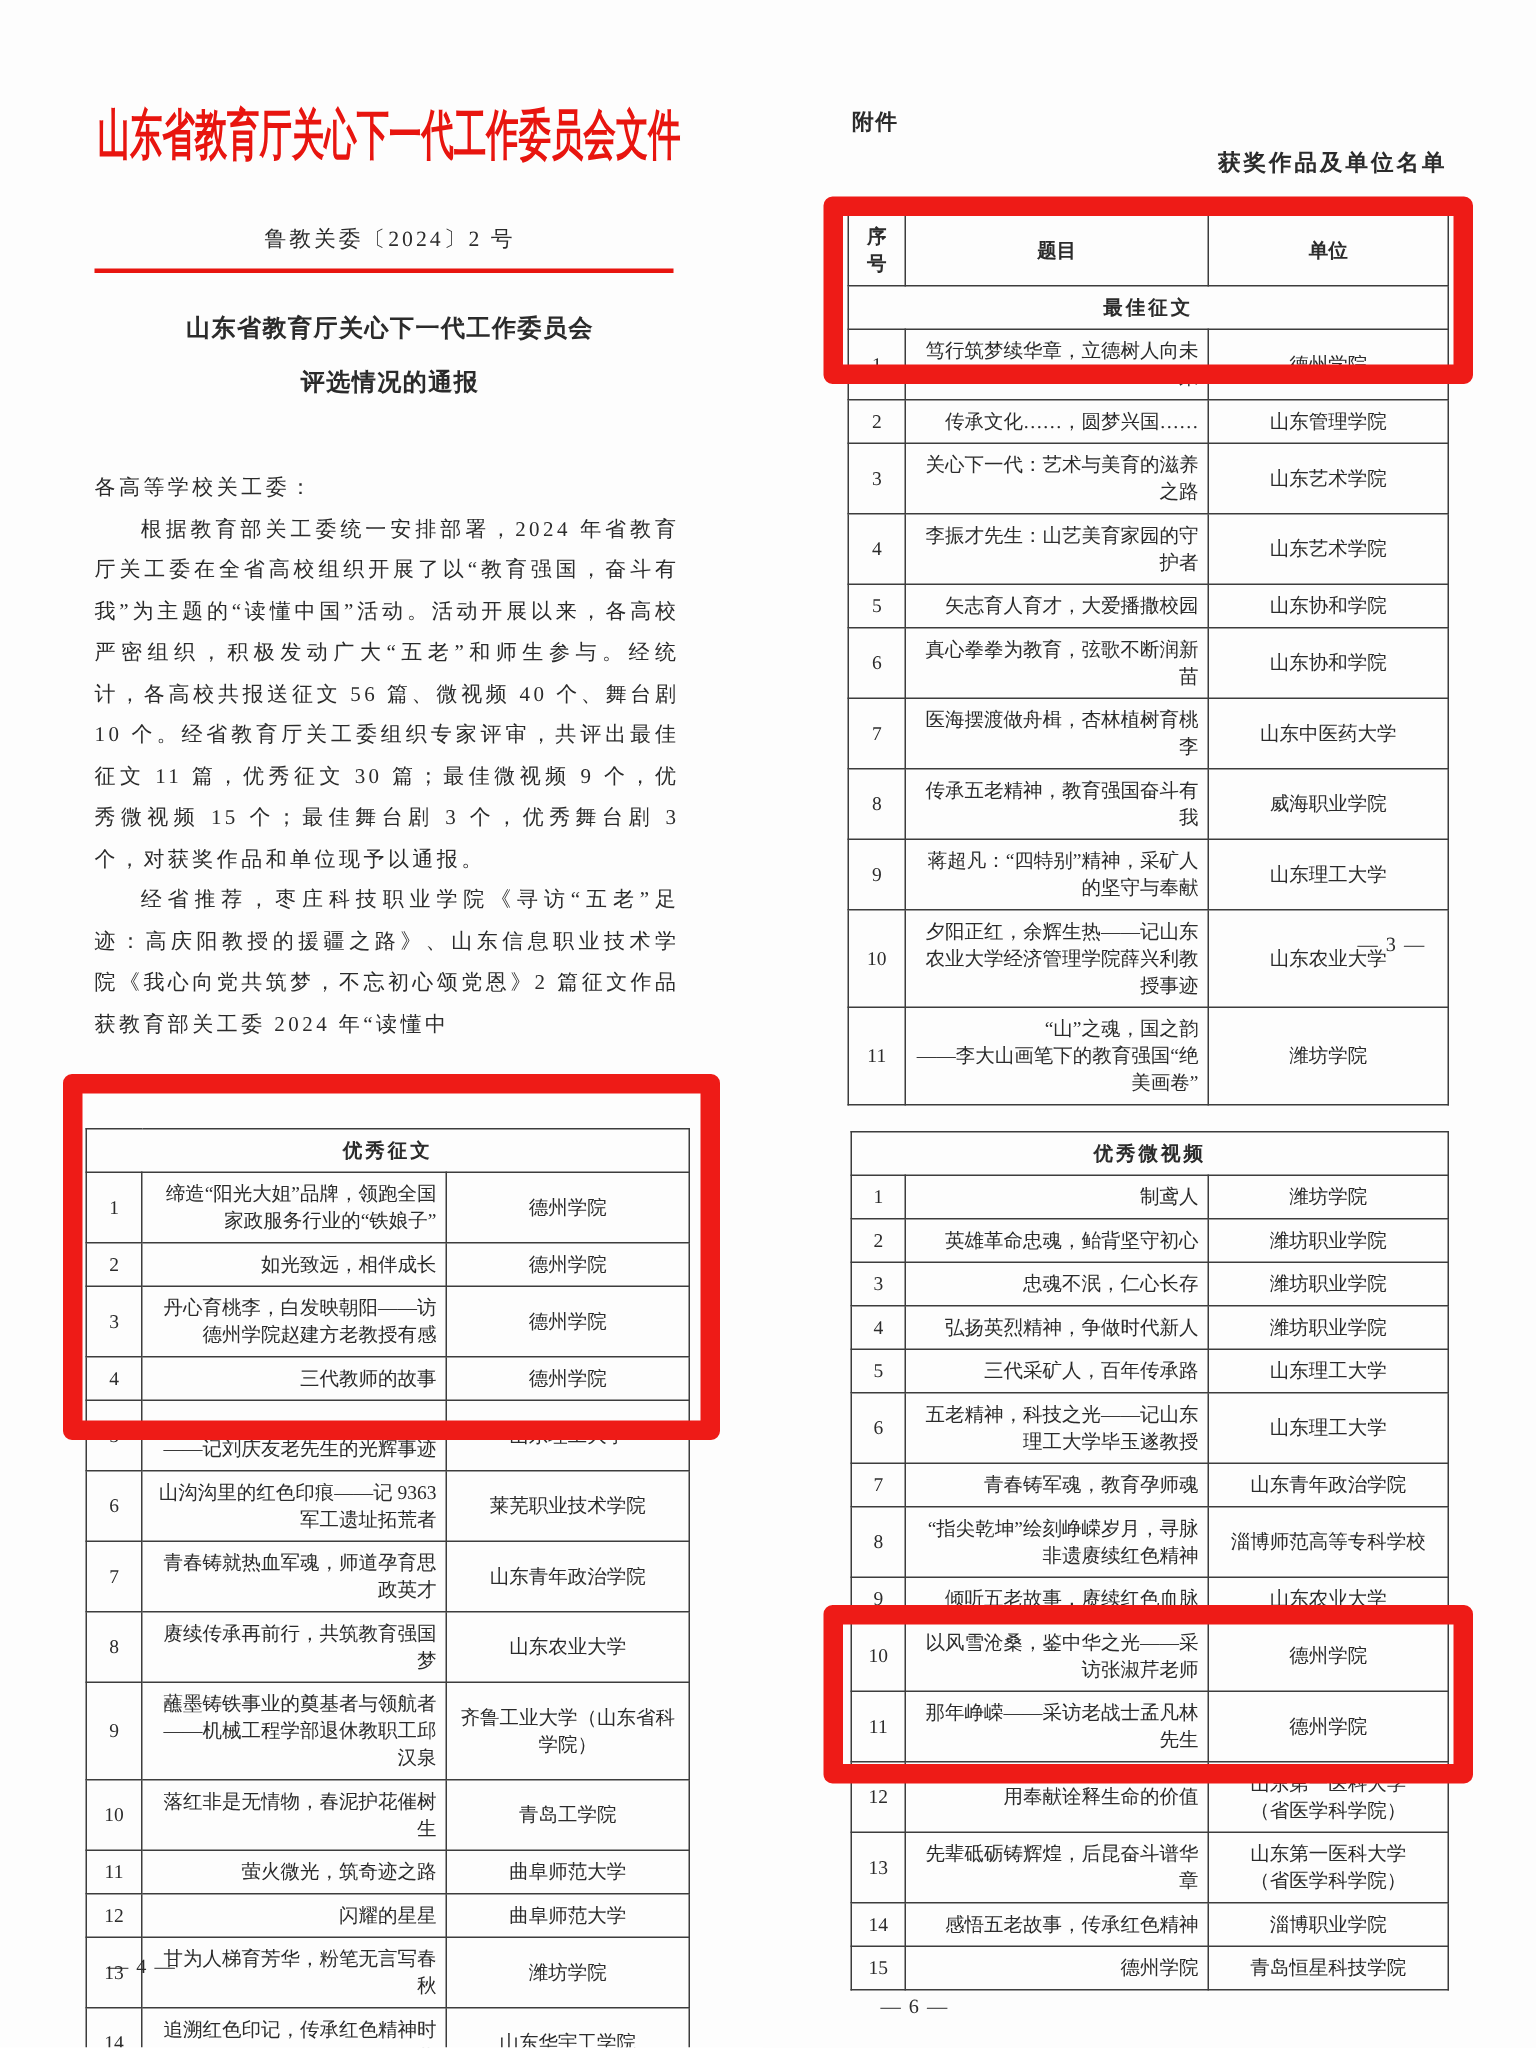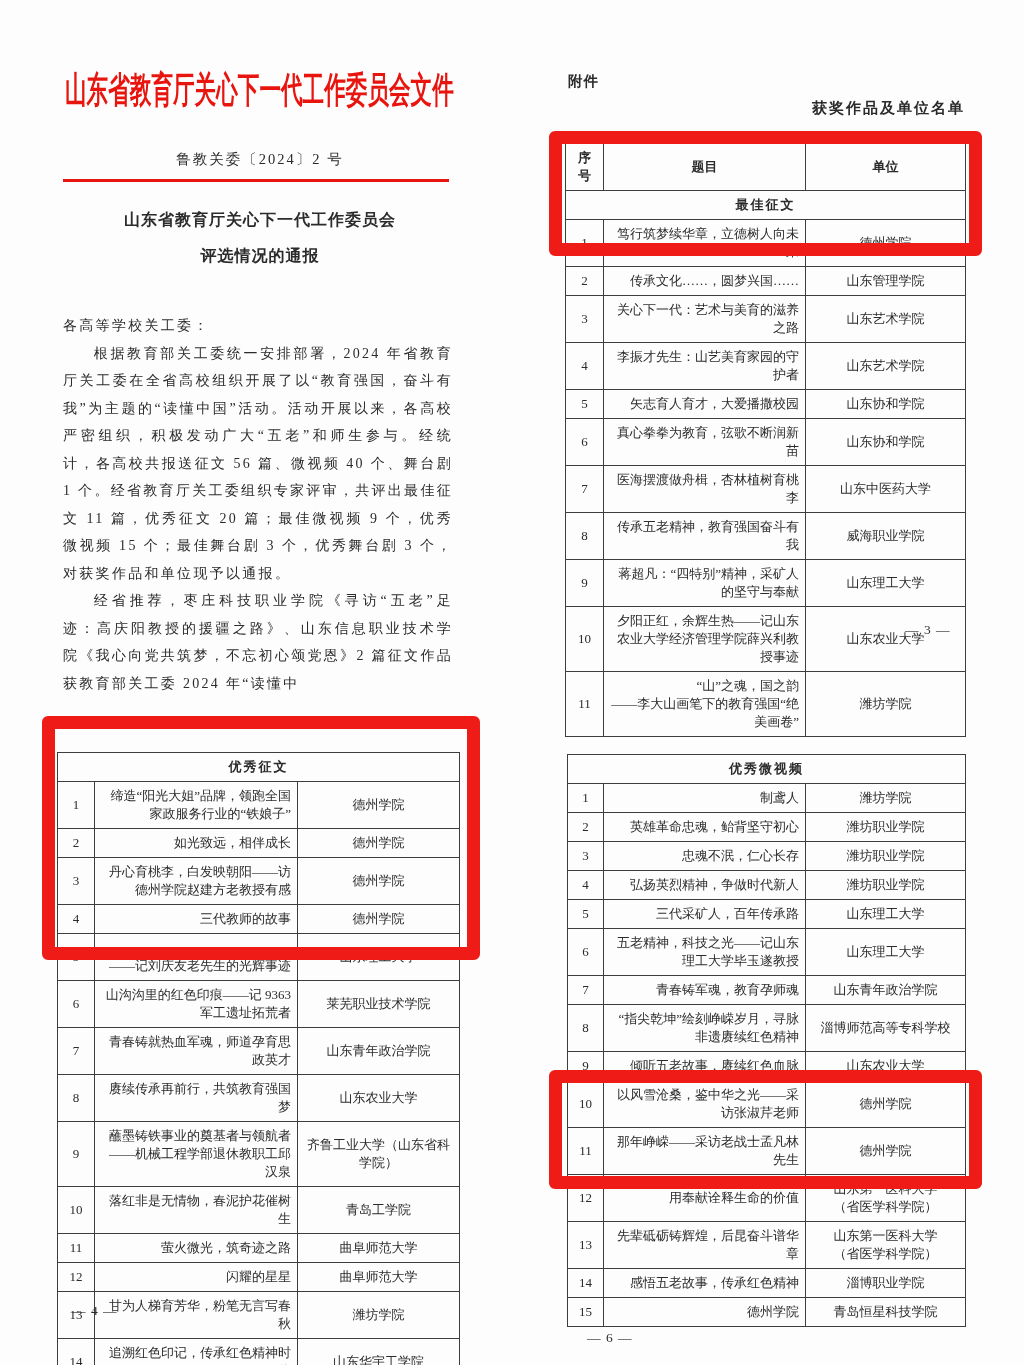--- a/index.html
+++ b/index.html
@@ -63,21 +63,21 @@
   <div class="page page-doc">
     <div class="banner">山东省教育厅关心下一代工作委员会文件</div>
     <div class="docnum">鲁教关委〔2024〕2 号</div>
     <div class="red-rule"></div>
     <div class="doc-title">
       <div>山东省教育厅关心下一代工作委员会</div>
       <div>评选情况的通报</div>
     </div>
     <div class="body-block">
       <div>各高等学校关工委：</div>
-      <p>根据教育部关工委统一安排部署，2024 年省教育厅关工委在全省高校组织开展了以“教育强国，奋斗有我”为主题的“读懂中国”活动。活动开展以来，各高校严密组织，积极发动广大“五老”和师生参与。经统计，各高校共报送征文 56 篇、微视频 40 个、舞台剧 1 个。经省教育厅关工委组织专家评审，共评出最佳征文 11 篇，优秀征文 20 篇；最佳微视频 9 个，优秀微视频 15 个；最佳舞台剧 3 个，优秀舞台剧 3 个，对获奖作品和单位现予以通报。</p>
+      <p>根据教育部关工委统一安排部署，2024 年省教育厅关工委在全省高校组织开展了以“教育强国，奋斗有我”为主题的“读懂中国”活动。活动开展以来，各高校严密组织，积极发动广大“五老”和师生参与。经统计，各高校共报送征文 56 篇、微视频 40 个、舞台剧 10 个。经省教育厅关工委组织专家评审，共评出最佳征文 11 篇，优秀征文 30 篇；最佳微视频 9 个，优秀微视频 15 个；最佳舞台剧 3 个，优秀舞台剧 3 个，对获奖作品和单位现予以通报。</p>
       <p>经省推荐，枣庄科技职业学院《寻访“五老”足迹：高庆阳教授的援疆之路》、山东信息职业技术学院《我心向党共筑梦，不忘初心颂党恩》2 篇征文作品获教育部关工委 2024 年“读懂中</p>
     </div>
   </div>
 
   <div class="page page-att">
     <div class="att-label">附件</div>
     <div class="att-title">获奖作品及单位名单</div>
     <table class="doc-table tbl-best">
       <colgroup>
           <col style="width:38px">

